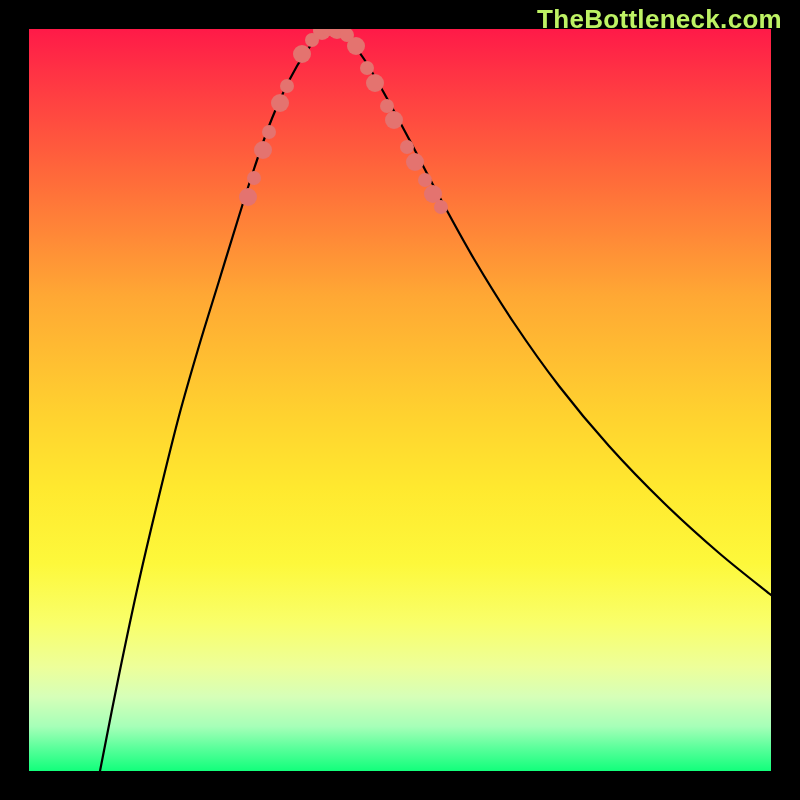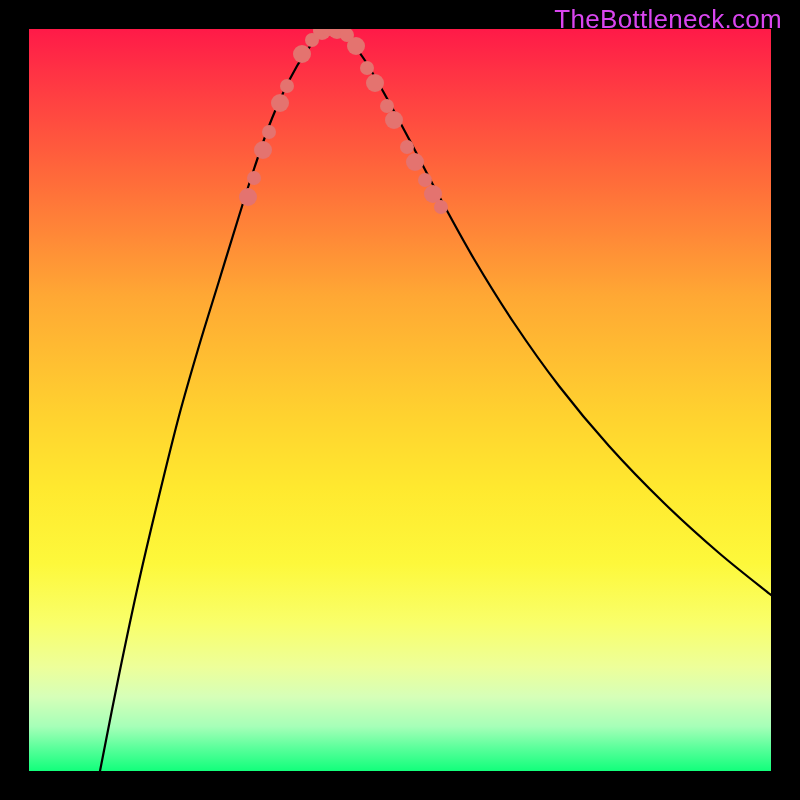--- a/index.html
+++ b/index.html
@@ -30,22 +30,22 @@
       #a6ffb8 94%,
       #58ff9a 97%,
       #12ff7b 100%);
   }
   .watermark {
     position: absolute;
     top: 4px;
     right: 18px;
     font-family: Arial, Helvetica, sans-serif;
     font-size: 26px;
-    font-weight: 400;
-    color: #d946ef;
+    font-weight: 700;
+    color: #bef264;
     letter-spacing: 0.3px;
   }
   svg.curves {
     position: absolute;
     left: 0;
     top: 0;
   }
 </style>
 </head>
 <body>

